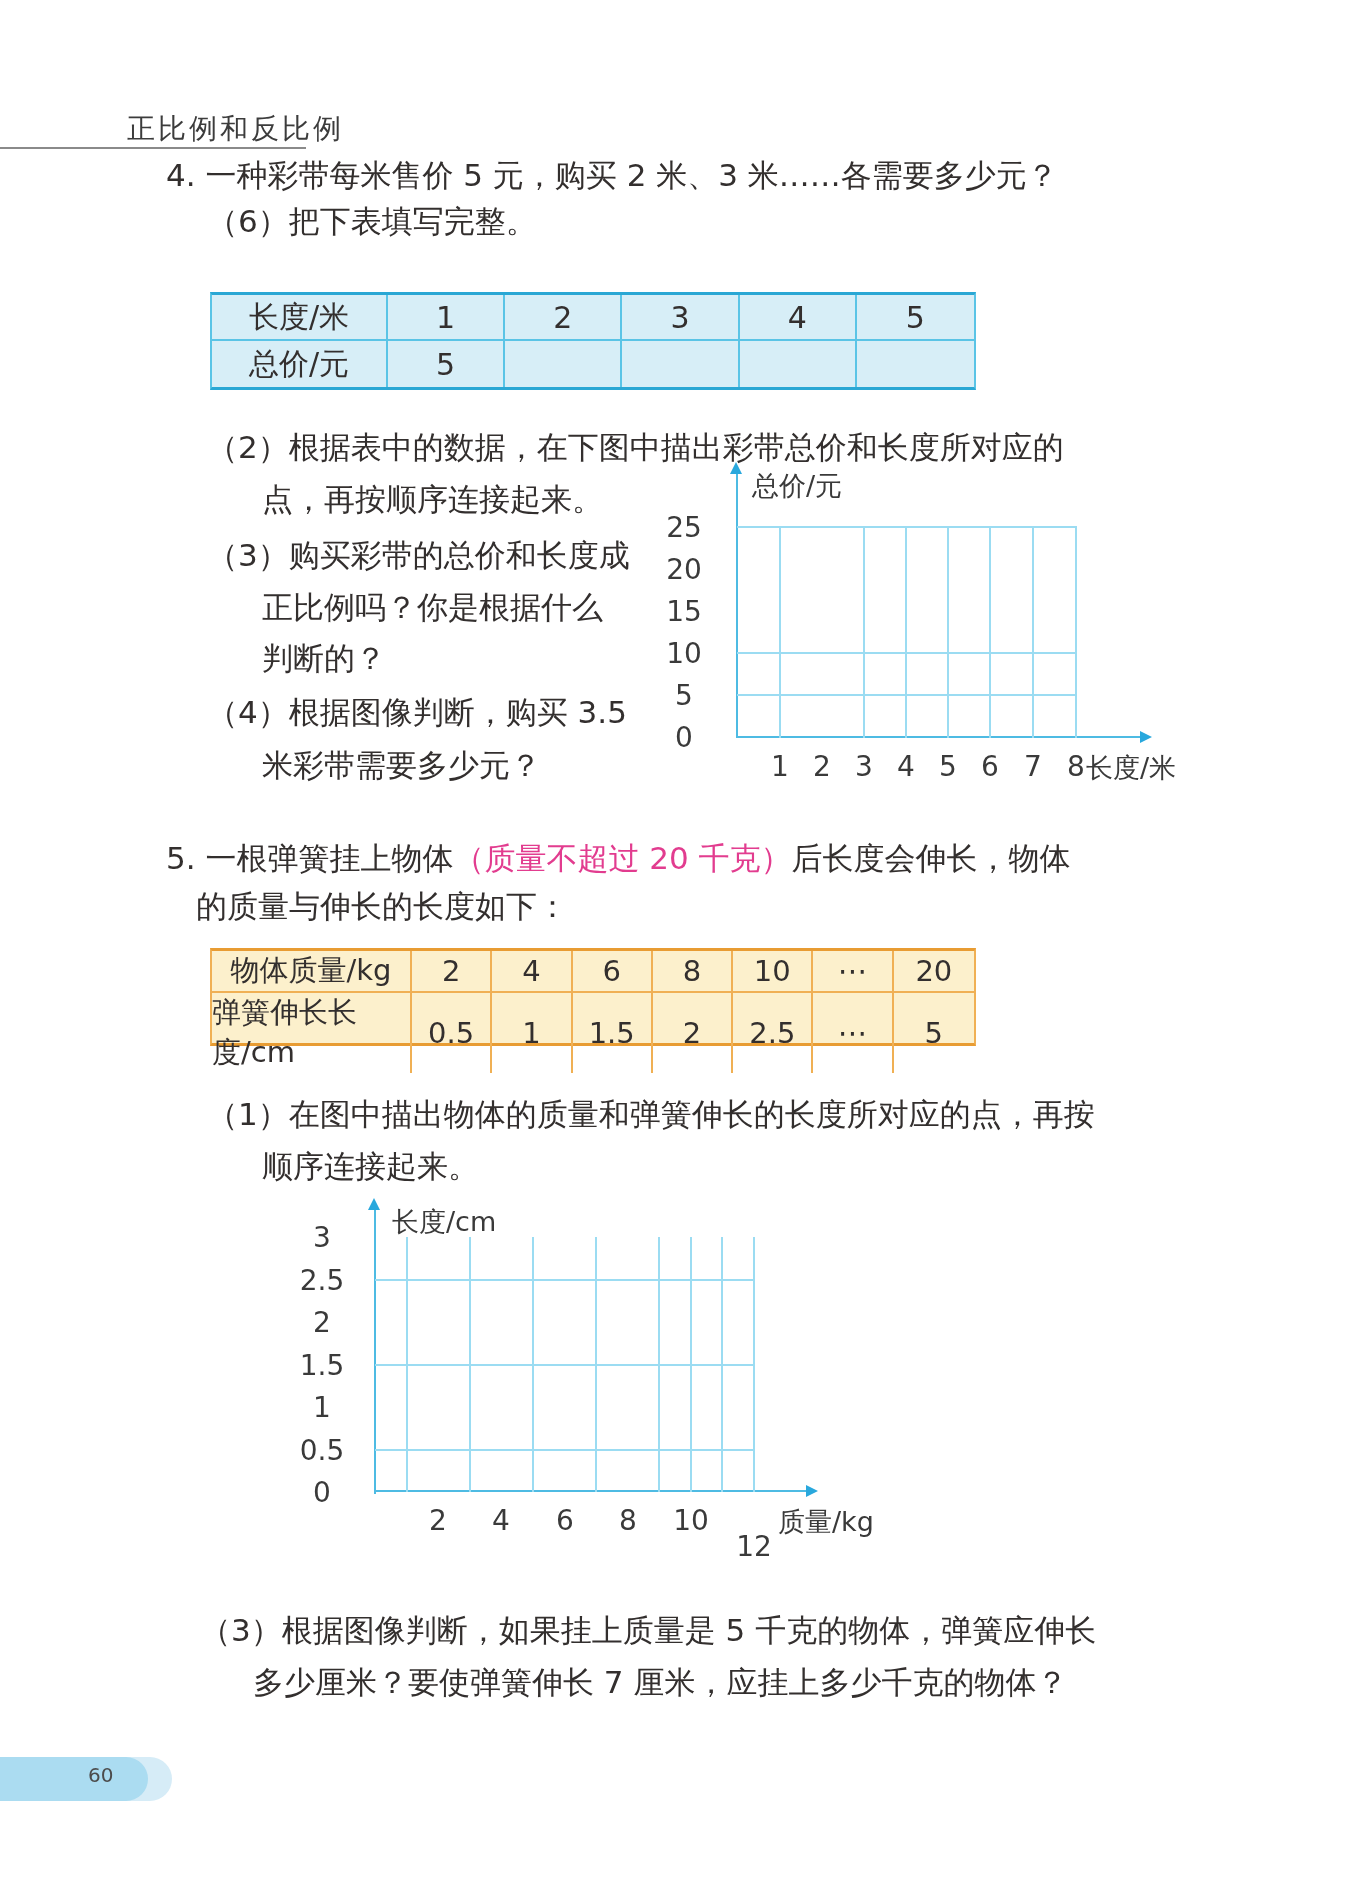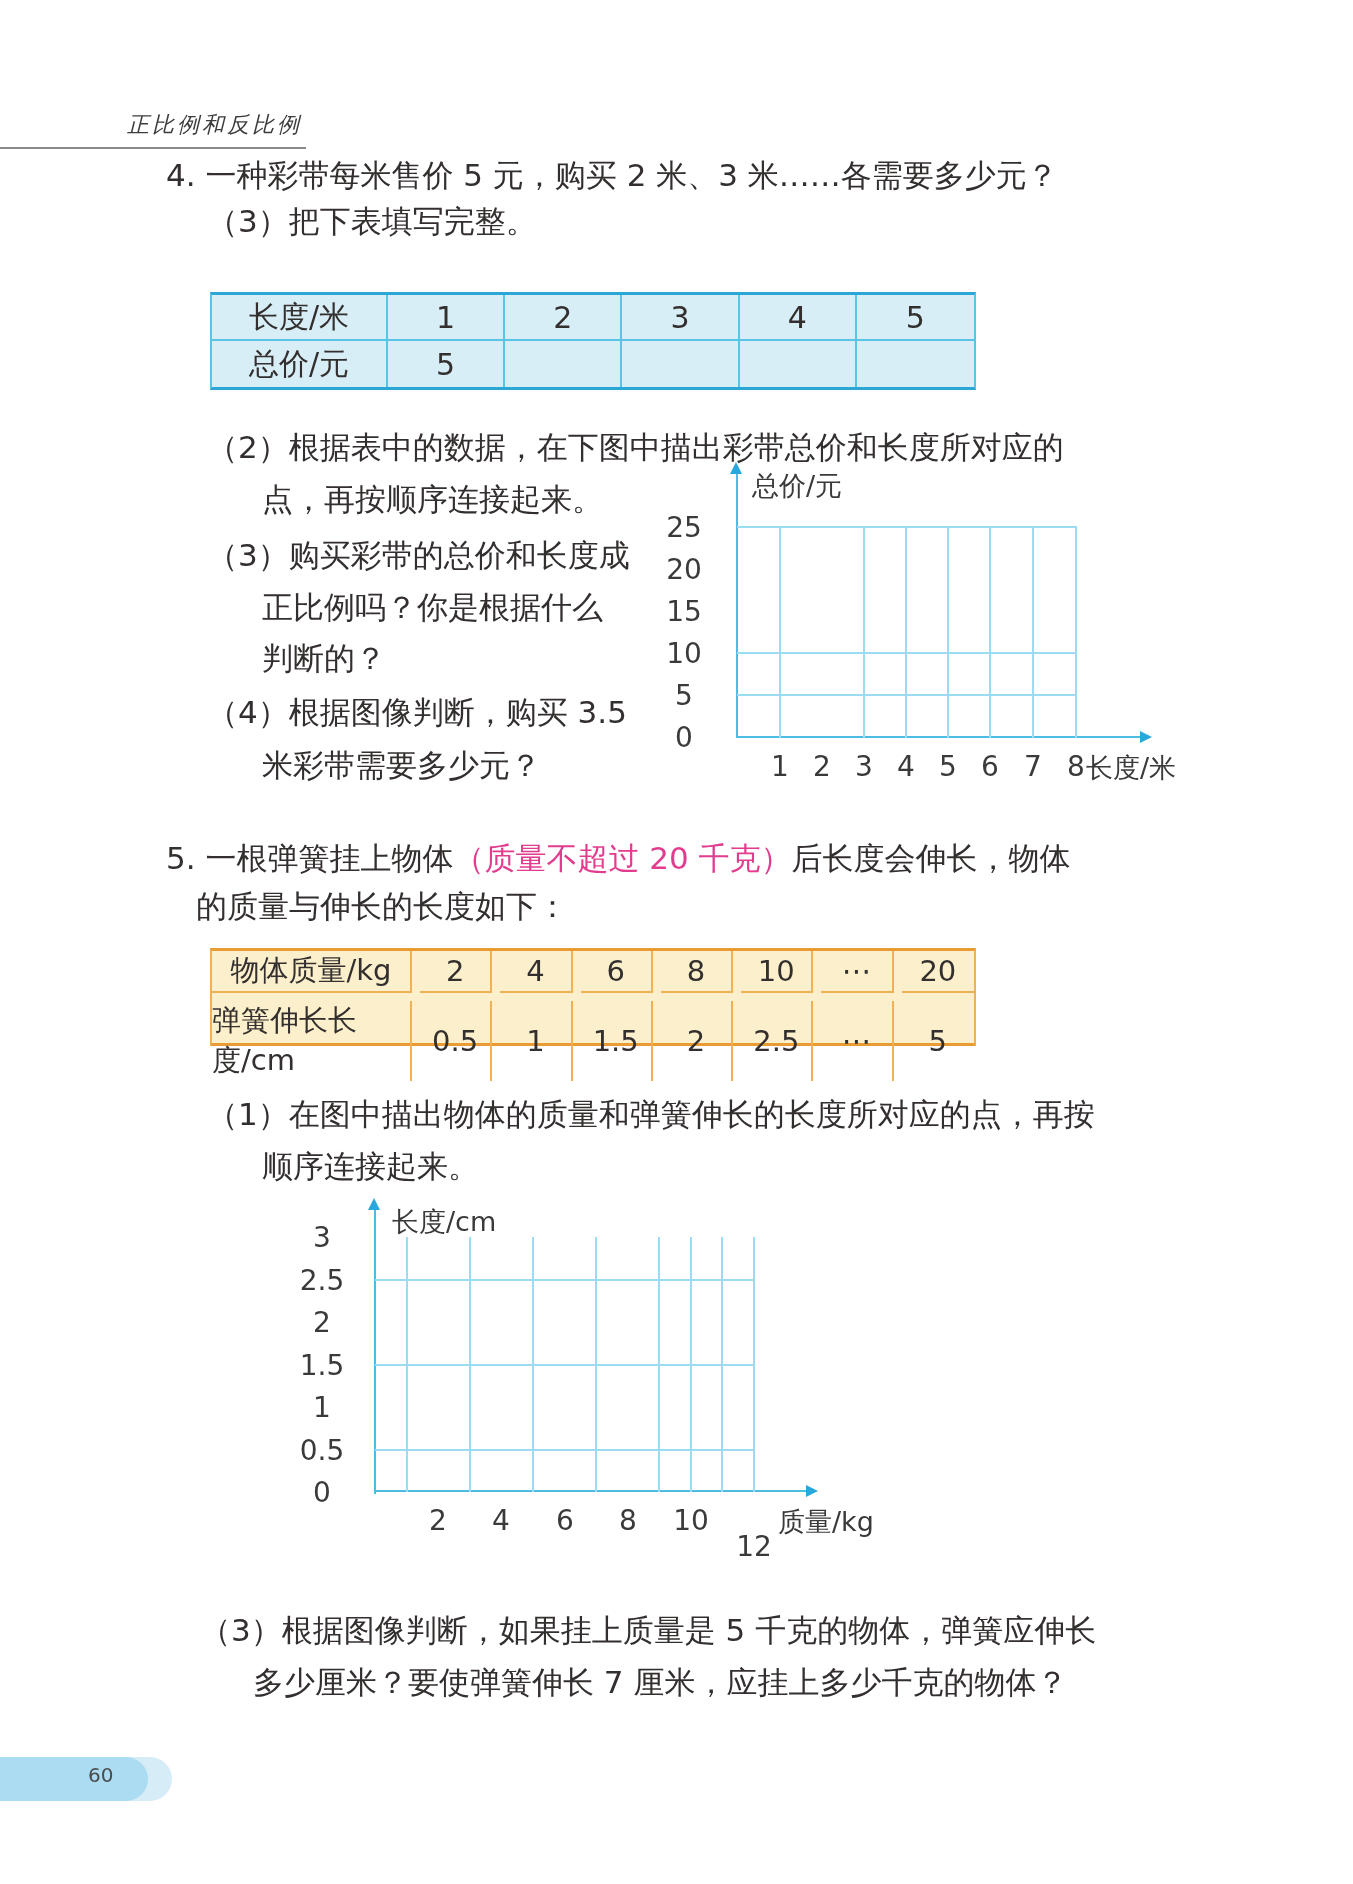--- a/index.html
+++ b/index.html
@@ -1,36 +1,36 @@
 <!DOCTYPE html>
 <html><head>
 <meta charset="utf-8">
 <style>
   html,body{margin:0;padding:0;background:#ffffff;}
   #page{position:relative;width:1353px;height:1884px;background:#ffffff;overflow:hidden;
         font-family:"DejaVu Sans",sans-serif;color:#332f2e;}
   .abs{position:absolute;}
   .txt{position:absolute;font-size:31px;line-height:36px;white-space:nowrap;color:#332f2e;}
   .pink{color:#e23c8f;}
-  .hdr{position:absolute;font-size:22px;color:#3c3c3c;letter-spacing:3px;font-style:italic;}
+  .hdr{position:absolute;font-size:28px;color:#3c3c3c;letter-spacing:3px;}
   .rule{position:absolute;background:#8a8a8a;}
   
   .grid-table{position:absolute;display:grid;box-sizing:border-box;}
   .cell{display:flex;align-items:center;justify-content:center;font-size:30px;box-sizing:border-box;}
   #table1{left:210px;top:292px;width:766px;height:98px;background:#d7eef7;
           grid-template-columns:176px repeat(5,1fr);grid-template-rows:1fr 1fr;
           border-top:3px solid #2aa7d4;border-bottom:3px solid #2aa7d4;
           border-left:2px solid #5ac4e6;border-right:2px solid #5ac4e6;}
   #table1 .cell{border-right:2px solid #5ac4e6;}
   #table1 .cell.lastcol{border-right:none;}
   #table1 .cell.row1{border-bottom:2px solid #5ac4e6;}
   #table2{left:210px;top:948px;width:766px;height:98px;background:#fcf0cc;
           grid-template-columns:200px repeat(7,1fr);grid-template-rows:1fr 1fr;
           border-top:3px solid #e89c33;border-bottom:3px solid #e89c33;
-          border-left:2px solid #f0b054;border-right:2px solid #f0b054;gap:8px;}
+          border-left:2px solid #f0b054;border-right:2px solid #f0b054;}
   #table2 .cell{border-right:2px solid #f0b054;font-size:29px;}
   #table2 .cell.lastcol{border-right:none;}
   #table2 .cell.row1{border-bottom:2px solid #f0b054;}
   
   .gl{position:absolute;background:#9bdcf2;}
   .axis{position:absolute;background:#4ebbe3;}
   .tick{position:absolute;font-size:28px;color:#3a3a3a;}
   .ytick{width:88px;text-align:center;}
   .xtick{width:44px;text-align:center;}
   .axlab{position:absolute;font-size:27px;color:#3a3a3a;white-space:nowrap;}
@@ -46,21 +46,21 @@
 </style>
 </head>
 <body>
 
 <div id="page">
 
   <div class="hdr" style="left:127px;top:110px;">正比例和反比例</div>
   <div class="rule" style="left:0;top:147px;width:306px;height:2px;"></div>
 
   <div class="txt" style="left:166px;top:157px;">4. 一种彩带每米售价 5 元，购买 2 米、3 米……各需要多少元？</div>
-  <div class="txt" style="left:207px;top:203px;">（3）把下表填写完整。</div>
+  <div class="txt" style="left:207px;top:203px;">（6）把下表填写完整。</div>
 
   <div id="table1" class="grid-table">
     <div class="cell row1">长度/米</div>
     <div class="cell row1">1</div>
     <div class="cell row1">2</div>
     <div class="cell row1">3</div>
     <div class="cell row1">4</div>
     <div class="cell row1 lastcol">5</div>
     <div class="cell">总价/元</div>
     <div class="cell">5</div>

